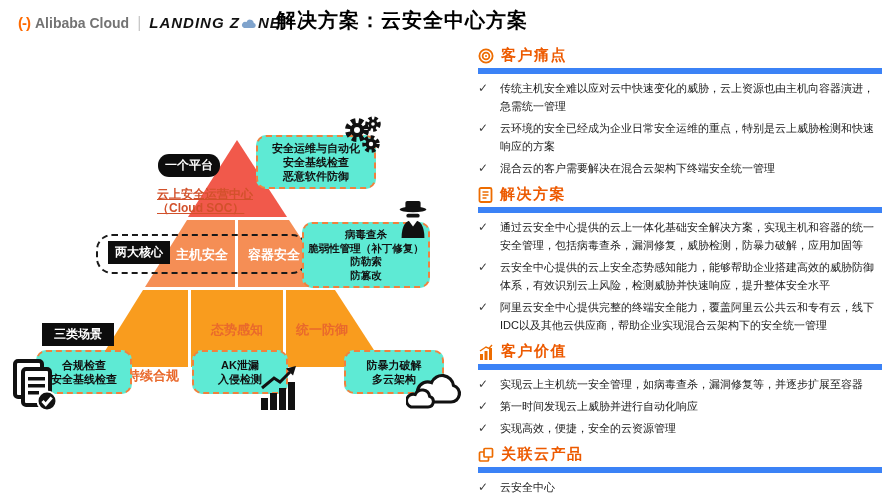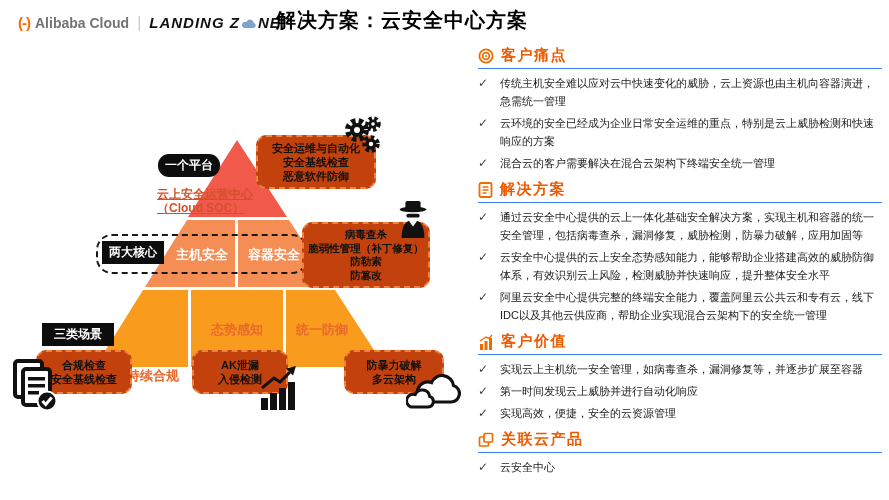--- a/index.html
+++ b/index.html
@@ -24,36 +24,36 @@
   .vdiv{position:absolute;width:3px;background:#fff;}
   .soc-label{position:absolute;left:157px;top:77px;width:160px;text-align:left;
     font-size:12px;font-weight:bold;color:#D2512B;line-height:14px;white-space:nowrap;text-decoration:underline;}
   .cell{position:absolute;width:72px;text-align:center;font-weight:bold;white-space:nowrap;font-size:13px;}
   .cell-mid{top:136px;color:#fff;}
   .cell-bot{top:211px;color:#E9692C;}
   .tag{position:absolute;background:#0d0d0d;color:#fff;font-size:12px;font-weight:bold;
     text-align:center;padding:3px 0;white-space:nowrap;}
   .core-dash{position:absolute;left:96px;top:124px;width:208px;height:36px;
     border:2px dashed #1a1a1a;border-radius:16px;}
-  .ann{position:absolute;background:#c2410c;border:2px dashed #F0813E;border-radius:10px;
+  .ann{position:absolute;background:#5eead4;border:2px dashed #F0813E;border-radius:10px;
     display:flex;flex-direction:column;justify-content:center;text-align:center;
     font-weight:bold;color:#111;white-space:nowrap;z-index:3;}
   .ann div{width:100%;}
   .ann-platform{left:256px;top:25px;width:116px;height:50px;font-size:11px;line-height:14px;}
   .ann-core{left:302px;top:112px;width:124px;height:62px;font-size:10.5px;line-height:13.5px;}
   .ann-sm{top:240px;height:40px;font-size:11px;line-height:14.5px;}
   .ann-compliance{left:36px;width:92px;}
   .ann-ak{left:192px;width:92px;}
   .ann-hybrid{left:344px;width:96px;}
   .dicon{position:absolute;z-index:4;line-height:0;}
   
   .panel{position:absolute;left:478px;top:46px;width:404px;}
   .section{margin-bottom:8px;}
   .sec-head{display:flex;align-items:center;gap:7px;padding-bottom:3px;
-    border-bottom:1px solid #3b82f6;margin-bottom:5px;}
+    border-bottom:6px solid #3b82f6;margin-bottom:5px;}
   .sec-title{color:#ED5A00;font-size:15px;font-weight:bold;letter-spacing:1.5px;}
   .sec-icon{line-height:0;}
   .bullet{display:flex;gap:8px;margin-bottom:4px;font-size:11px;line-height:18px;color:#1a1a1a;}
   .chk{color:#3d3d3d;font-size:12px;flex:0 0 14px;text-align:left;}
   .btxt{flex:1;}
 </style>
 </head>
 <body>
 
 <div class="logo">
@@ -88,21 +88,21 @@
   <div class="cell cell-mid" style="left:166px;">主机安全</div>
   <div class="cell cell-mid" style="left:238px;">容器安全</div>
 
   <div class="cell cell-bot" style="left:117px;margin-top:46px;">持续合规</div>
   <div class="cell cell-bot" style="left:201px;">态势感知</div>
   <div class="cell cell-bot" style="left:286px;">统一防御</div>
 
   <div class="core-dash"></div>
 
   <div class="tag" style="left:158px;top:44px;width:62px;border-radius:11px;">一个平台</div>
-  <div class="tag" style="left:102px;top:131px;width:62px;">两大核心</div>
+  <div class="tag" style="left:108px;top:131px;width:62px;">两大核心</div>
   <div class="tag" style="left:42px;top:213px;width:72px;">三类场景</div>
 
   <div class="ann ann-platform">
     <div>安全运维与自动化</div>
     <div>安全基线检查</div>
     <div>恶意软件防御</div>
   </div>
   <div class="ann ann-core">
     <div>病毒查杀</div>
     <div>脆弱性管理（补丁修复）</div>

